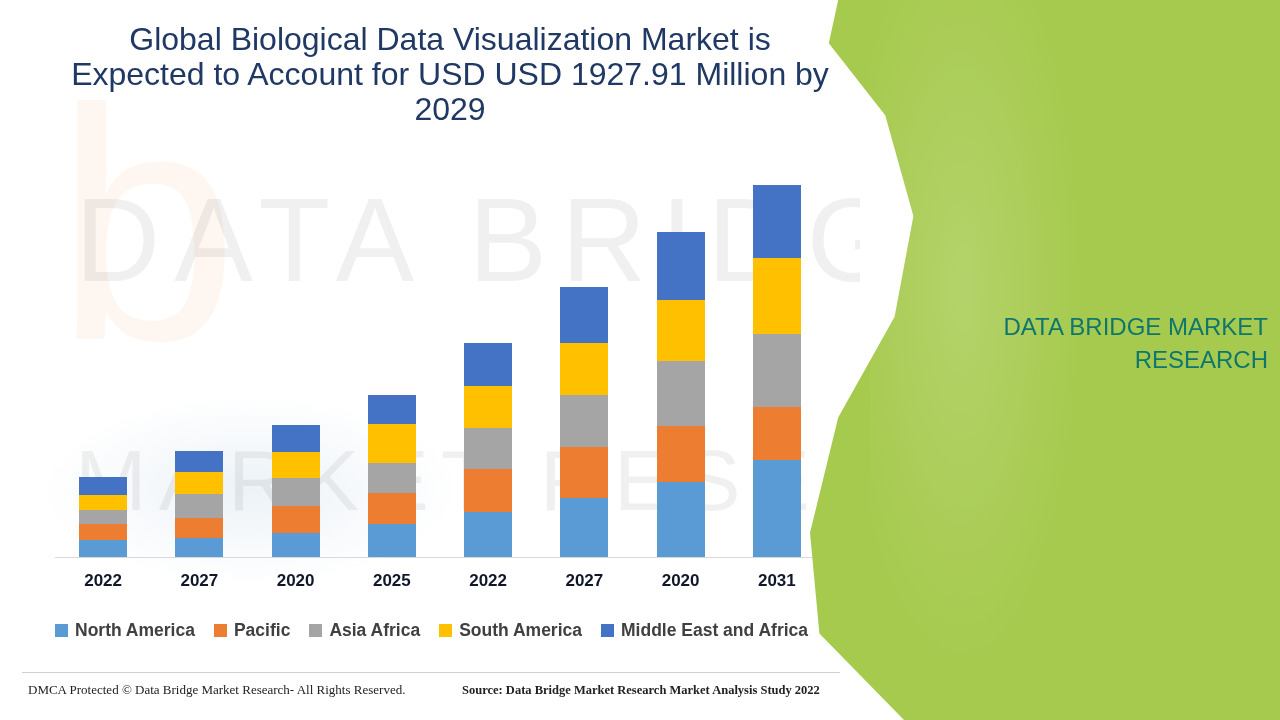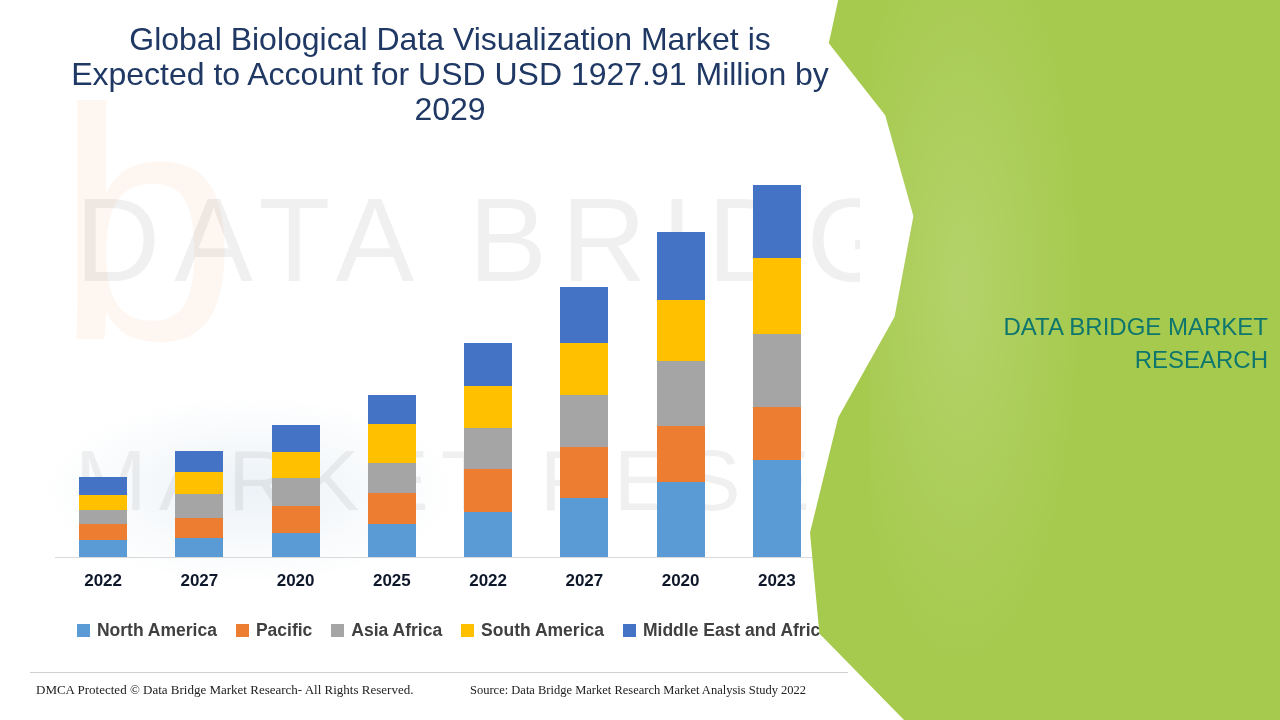--- a/index.html
+++ b/index.html
@@ -38,29 +38,29 @@
     display:flex;align-items:flex-end;justify-content:space-around;}
   .bar-col{width:96px;display:flex;flex-direction:column;align-items:center;justify-content:flex-end;height:407px;}
   .bar{width:48px;display:flex;flex-direction:column-reverse;}
   .seg{width:100%;}
 
   .xlabels{position:absolute;left:55px;top:566px;width:770px;height:30px;
     display:flex;align-items:center;justify-content:space-around;}
   .xlabel{width:96px;text-align:center;font-size:17px;font-weight:bold;color:#0f172a;}
 
   .legend{position:absolute;left:55px;top:616px;width:775px;height:28px;
-    display:flex;align-items:center;justify-content:flex-end;gap:19px;}
+    display:flex;align-items:center;justify-content:flex-start;gap:19px;}
   .legend-item{display:flex;align-items:center;gap:7px;}
   .legend-swatch{width:13px;height:13px;display:block;}
   .legend-label{font-size:17.5px;font-weight:bold;color:#404040;white-space:nowrap;}
 
-  .footer{position:absolute;left:8px;top:672px;width:860px;height:48px;}
+  .footer{position:absolute;left:0;top:672px;width:860px;height:48px;}
   .footer-divider{position:absolute;left:22px;top:0;width:818px;height:1px;background:#cfcfcf;}
   .footer-left{position:absolute;left:28px;top:10px;font-family:"Liberation Serif",serif;font-size:13px;color:#222;white-space:nowrap;}
-  .footer-right{position:absolute;left:462px;top:11px;font-family:"Liberation Serif",serif;font-size:12.5px;color:#222;white-space:nowrap;}
+  .footer-right{position:absolute;left:462px;top:11px;font-family:"Liberation Serif",serif;font-size:12.5px;color:#222;white-space:nowrap;font-weight:bold;}
 </style>
 </head>
 <body>
 
 <div id="root">
 
   <div class="watermark">
     <div class="wm-b">b</div>
     <div class="wm-swoosh"></div>
     <div class="wm-big" style="top:155px">DATA BRIDGE</div>
@@ -146,21 +146,21 @@
         </div>
       </div>
     <div class="xlabels" id="xlabels">
         <div class="xlabel">2022</div>
         <div class="xlabel">2027</div>
         <div class="xlabel">2020</div>
         <div class="xlabel">2025</div>
         <div class="xlabel">2022</div>
         <div class="xlabel">2027</div>
         <div class="xlabel">2020</div>
-        <div class="xlabel">2023</div>
+        <div class="xlabel">2031</div>
       </div>
     <div class="legend" id="legend">
         <div class="legend-item">
           <span class="legend-swatch" style="background: rgb(91, 155, 213);"></span>
           <span class="legend-label">North America</span>
         </div>
         <div class="legend-item">
           <span class="legend-swatch" style="background: rgb(237, 125, 49);"></span>
           <span class="legend-label">Pacific</span>
         </div>

